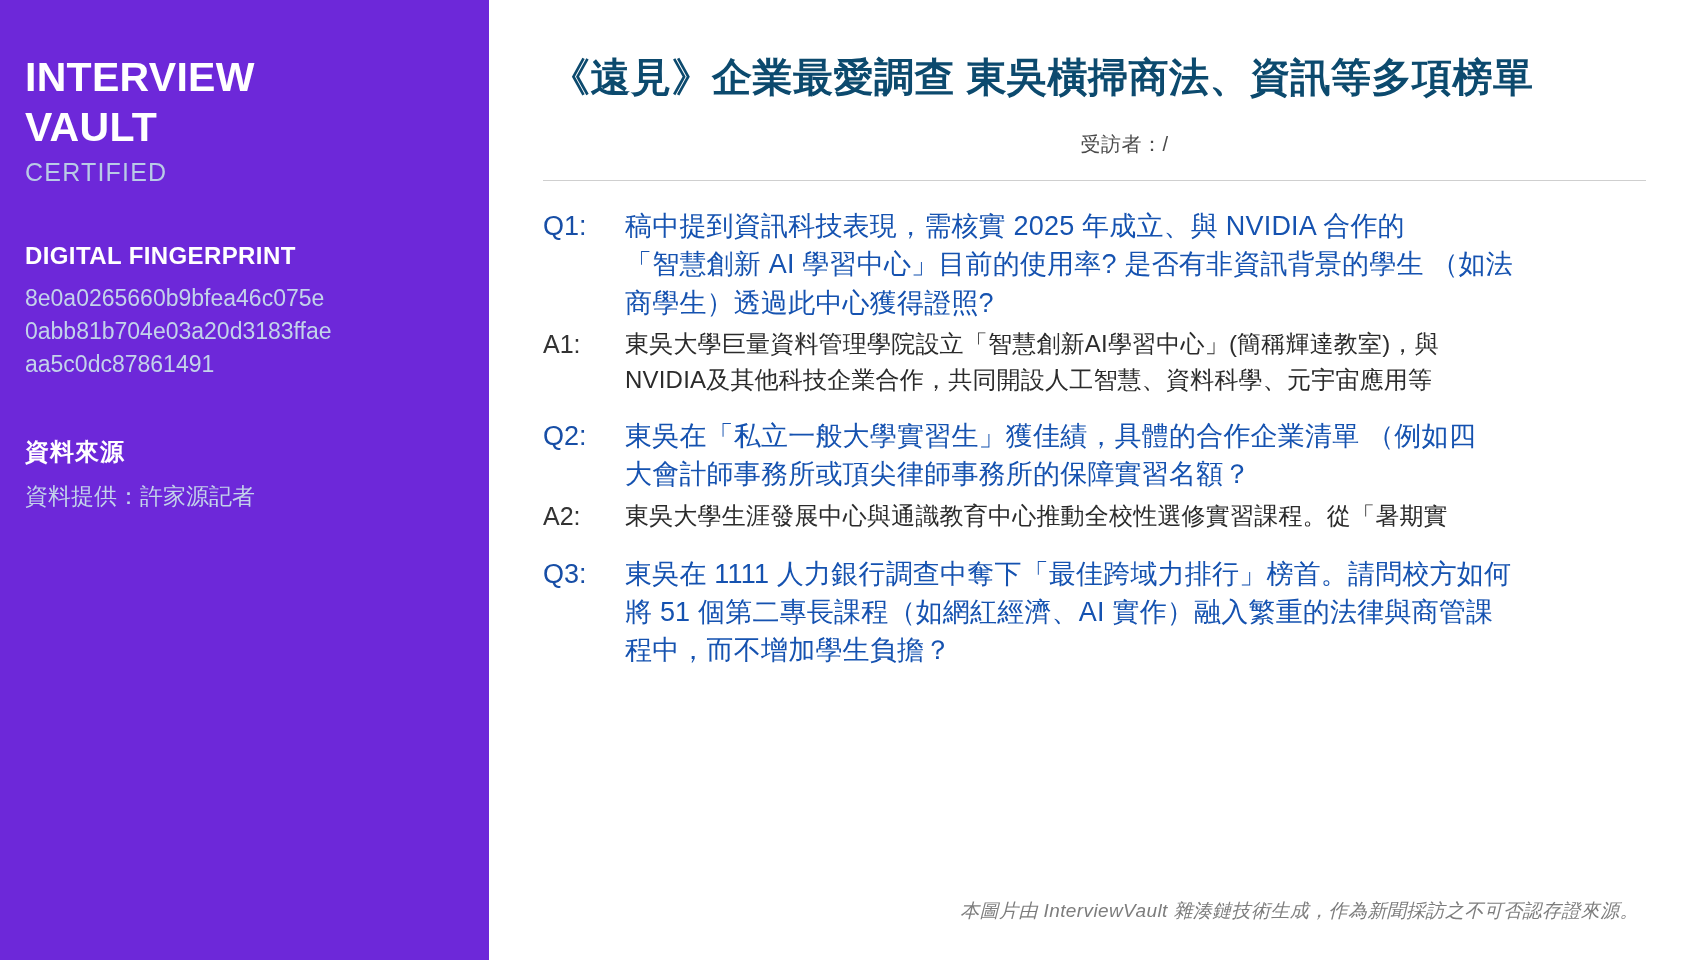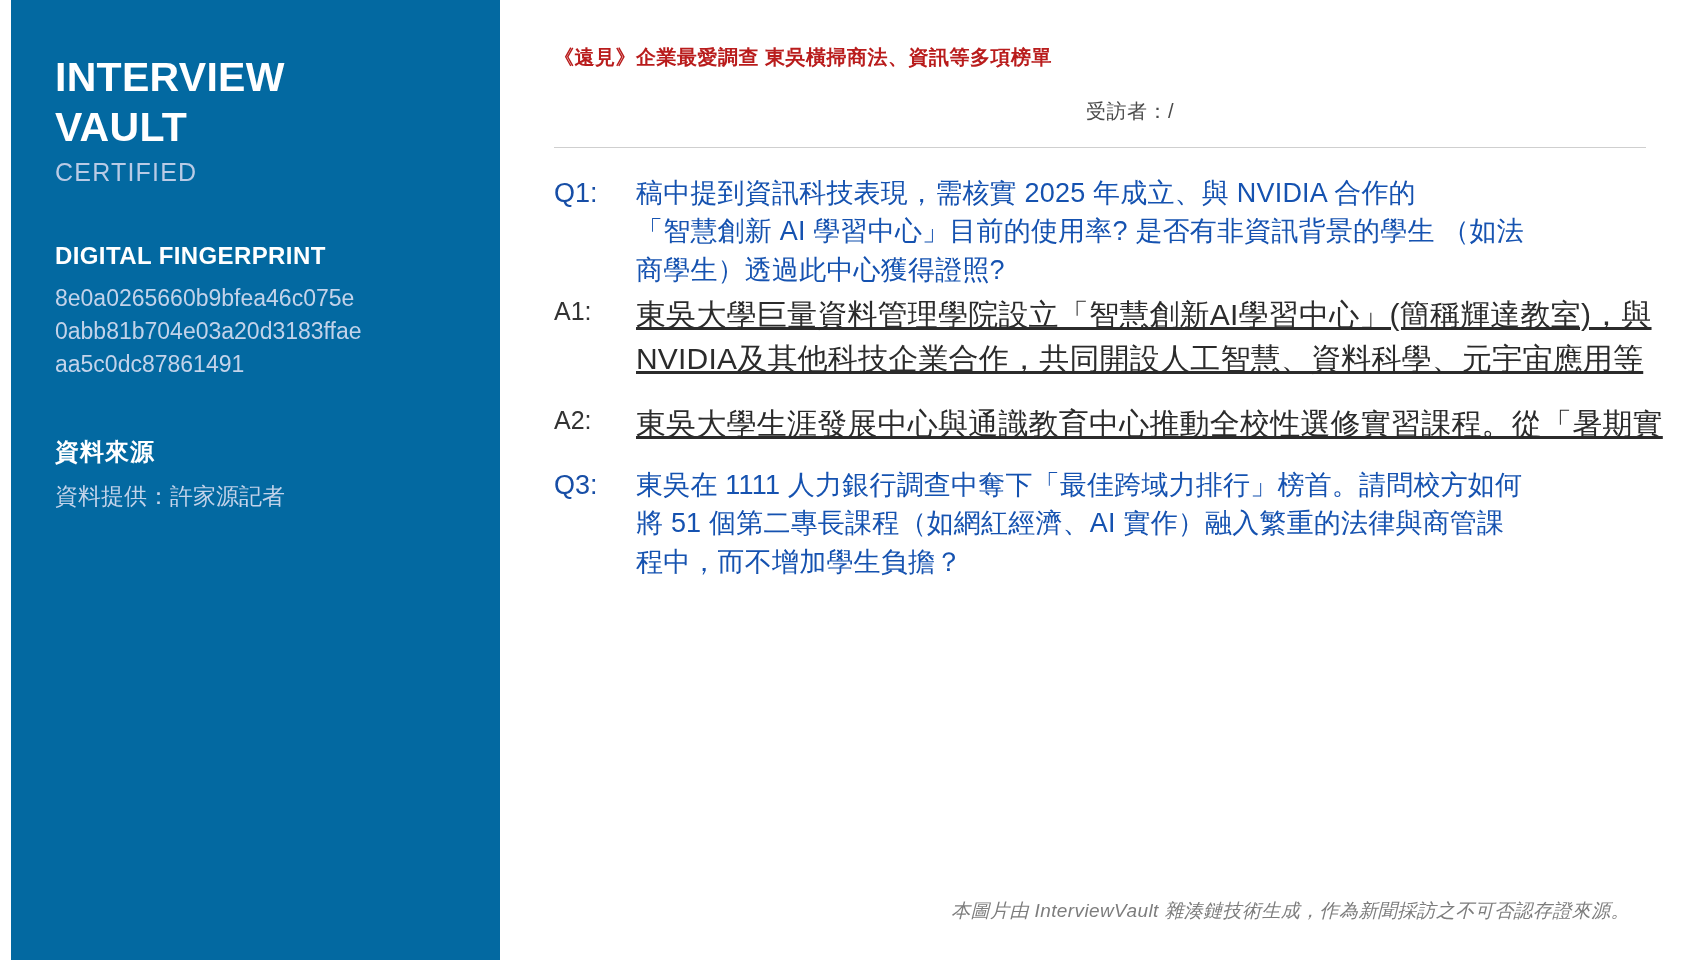--- a/index.html
+++ b/index.html
@@ -22,26 +22,25 @@
     display: flex;
     background: #ffffff;
     overflow: hidden;
   }
 
   
   .sidebar {
     width: 489px;
     min-width: 489px;
     height: 960px;
-    background: #0369a1;
+    background: #6d28d9;
     box-sizing: border-box;
-    padding: 52px 44px 0 44px;
+    padding: 52px 44px 0 25px;
     position: relative;
     overflow: hidden;
-    margin-left: 11px;
   }
   .brand-title {
     color: #ffffff;
     font-size: 41px;
     font-weight: bold;
     line-height: 1.22;
     letter-spacing: 0.3px;
     max-width: 270px;
     margin: 0;
   }
@@ -82,27 +81,27 @@
   
   .main {
     flex: 1;
     height: 960px;
     box-sizing: border-box;
     padding: 44px 0 0 54px;
     position: relative;
     overflow: hidden;
   }
   .doc-title {
-    font-size: 20px;
+    font-size: 40px;
     font-weight: bold;
-    color: #b91c1c;
+    color: #0c4a6e;
     letter-spacing: 0.5px;
     line-height: 1.3;
     white-space: nowrap;
-    margin: 0;
+    margin: 7px;
   }
   .interviewee {
     margin-top: 28px;
     font-size: 20px;
     color: #4a4a4a;
     letter-spacing: 0.5px;
     text-align: center;
   }
   .divider {
     margin-top: 22px;
@@ -147,32 +146,31 @@
   .q .body-text {
     color: #1552b0;
     font-weight: normal;
     font-size: 27px;
     line-height: 1.42;
     letter-spacing: 0.2px;
   }
   .a .body-text {
     color: #2b2b2b;
     font-weight: normal;
-    font-size: 30px;
+    font-size: 24px;
     line-height: 1.48;
     letter-spacing: 0.2px;
-    text-decoration: underline;
   }
   .line {
     display: block;
     white-space: nowrap;
   }
   .footnote {
     position: absolute;
-    right: 76px;
+    right: 67px;
     bottom: 36px;
     font-size: 19px;
     font-style: italic;
     color: #7d7d7d;
     letter-spacing: 0.4px;
     white-space: nowrap;
   }
 </style>
 </head>
 <body>
@@ -226,20 +224,27 @@
         <div class="row a">
           <div class="tag">A1:</div>
           <div class="body-text">
             <span class="line">東吳大學巨量資料管理學院設立「智慧創新AI學習中心」(簡稱輝達教室)，與</span>
             <span class="line">NVIDIA及其他科技企業合作，共同開設人工智慧、資料科學、元宇宙應用等</span>
           </div>
         </div>
       </div>
 
       <div class="qa-block">
+        <div class="row q">
+          <div class="tag">Q2:</div>
+          <div class="body-text">
+            <span class="line">東吳在「私立一般大學實習生」獲佳績，具體的合作企業清單 （例如四</span>
+            <span class="line">大會計師事務所或頂尖律師事務所的保障實習名額？</span>
+          </div>
+        </div>
         <div class="row a">
           <div class="tag">A2:</div>
           <div class="body-text">
             <span class="line">東吳大學生涯發展中心與通識教育中心推動全校性選修實習課程。從「暑期實</span>
           </div>
         </div>
       </div>
 
       <div class="qa-block">
         <div class="row q">

